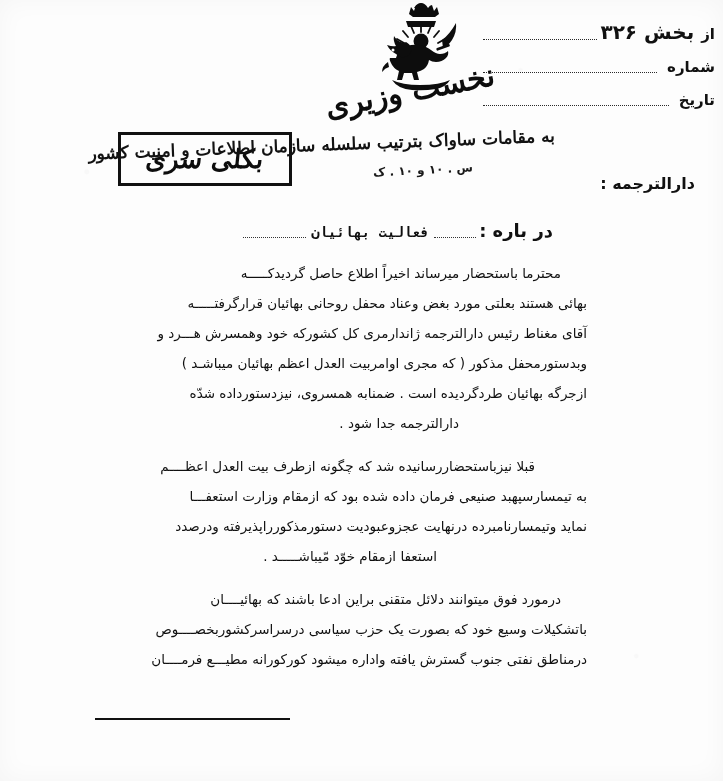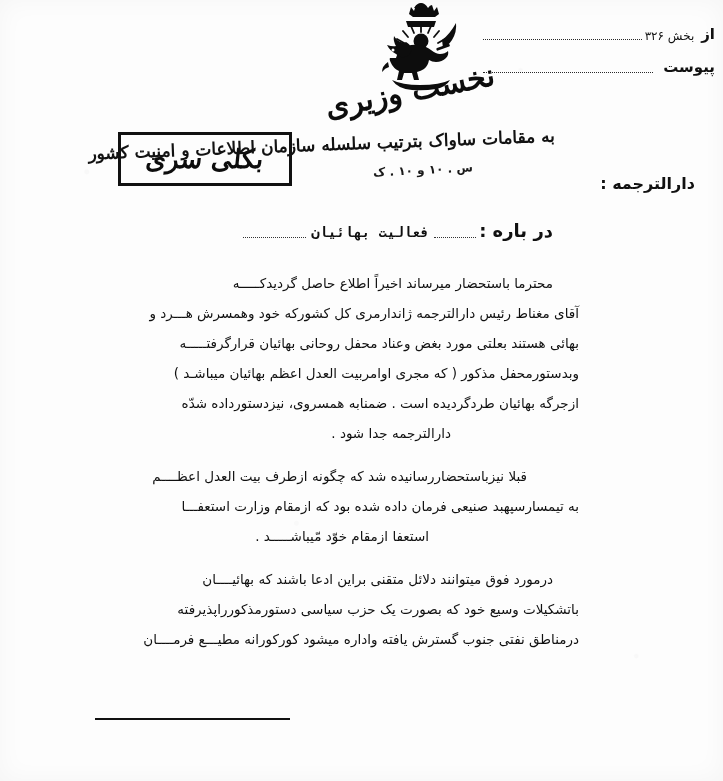--- a/index.html
+++ b/index.html
@@ -43,21 +43,21 @@
   .field-row{
     display:flex;flex-direction:row;align-items:flex-end;
     height:28px;margin-bottom:5px;
   }
   .field-label{
     font-size:15px;font-weight:700;color:#111;white-space:nowrap;
     padding-left:4px;line-height:1;
     font-family:"DejaVu Sans","Liberation Sans",sans-serif;
   }
   .field-value{
-    font-size:12px;font-weight:400;color:#111;white-space:nowrap;
+    font-size:20px;font-weight:700;color:#111;white-space:nowrap;
     padding:0 3px;line-height:1;letter-spacing:1px;
   }
   .field-dots{
     flex:1 1 auto;
     border-bottom:1px dotted #2a2a2a;
     height:9px;margin-bottom:2px;
     min-width:30px;
   }
 
   
@@ -113,22 +113,22 @@
   }
   .subject-value{
     font-size:14px;font-weight:700;color:#0f0f0f;white-space:nowrap;
     padding:0 5px;line-height:1;letter-spacing:1px;font-family:Liberation Mono, monospace;
   }
   .subject-dots-a{width:42px;border-bottom:1px dotted #333;height:8px;margin-bottom:2px;}
   .subject-dots-b{flex:1 1 auto;border-bottom:1px dotted #333;height:8px;margin-bottom:2px;}
 
   
   .body-block{
-    position:absolute;right:144px;left:132px;top:258px;
-    direction:rtl;text-align:right;margin-top:10px;
+    position:absolute;right:136px;left:132px;top:258px;
+    direction:rtl;text-align:right;
   }
   .para{margin:0 0 13px 0;padding:0;}
   .line{
     font-family:"DejaVu Sans","Liberation Sans",sans-serif;
     font-size:13.5px;
     line-height:30px;
     color:#101010;
     white-space:nowrap;
     letter-spacing:0.2px;
     direction:rtl;
@@ -192,27 +192,32 @@
   <div class="ministry-script">نخست وزیری</div>
 
   <div class="fields">
 
     <div class="field-row">
       <span class="field-label">از</span>
       <span class="field-value">بخش ۳۲۶</span>
       <span class="field-dots"></span>
     </div>
 
-
-
     <div class="field-row">
-      <span class="field-label">پیوست</span>
+      <span class="field-label">شماره</span>
       <span class="field-value"></span>
       <span class="field-dots"></span>
     </div>
+
+    <div class="field-row">
+      <span class="field-label">تاریخ</span>
+      <span class="field-value"></span>
+      <span class="field-dots"></span>
+    </div>
+
   </div>
 
   <div class="stamp-box">
     <span class="stamp-text">بکلی سری</span>
   </div>
 
   <div class="addressee">به مقامات ساواک بترتیب سلسله سازمان اطلاعات و امنیت کشور</div>
   <div class="addressee-sub">س . ۱۰ و ۱۰ . ک</div>
 
   <div class="report-label">دارالترجمه :</div>
@@ -221,36 +226,37 @@
     <span class="subject-label">در باره :</span>
     <span class="subject-dots-a"></span>
     <span class="subject-value">فعالیت بهائیان</span>
     <span class="subject-dots-b"></span>
   </div>
 
   <div class="body-block">
 
     <div class="para">
       <div class="line ind">محترما باستحضار میرساند     اخیراً اطلاع حاصل گردیدکـــــه</div>
+      <div class="line">بهائی هستند بعلتی مورد بغض وعناد محفل روحانی بهائیان قرارگرفتـــــه</div>
       <div class="line">آقای مغناط رئیس دارالترجمه ژاندارمری کل کشورکه خود وهمسرش هـــرد و</div>
-      <div class="line">بهائی هستند بعلتی مورد بغض وعناد محفل روحانی بهائیان قرارگرفتـــــه</div>
       <div class="line">وبدستورمحفل مذکور ( که مجری اوامربیت العدل اعظم بهائیان میباشـد )</div>
       <div class="line">ازجرگه بهائیان طردگردیده است . ضمنابه همسروی، نیزدستورداده شدّه</div>
       <div class="line center-ish">دارالترجمه جدا شود .</div>
     </div>
 
     <div class="para">
       <div class="line ind2">قبلا نیزباستحضاررسانیده شد که چگونه ازطرف بیت العدل اعظــــم</div>
       <div class="line">به تیمسارسپهبد صنیعی  فرمان داده شده بود که ازمقام وزارت استعفـــا</div>
+      <div class="line">نماید وتیمسارنامبرده درنهایت عجزوعبودیت دستورمذکورراپذیرفته ودرصدد</div>
       <div class="line center-more">استعفا ازمقام خوّد مّیباشـــــد .</div>
     </div>
 
     <div class="para">
       <div class="line ind">درمورد فوق میتوانند دلائل متقنی براین ادعا باشند که بهائیــــان</div>
-      <div class="line">باتشکیلات وسیع خود که بصورت یک حزب سیاسی دستورمذکورراپذیرفته</div>
+      <div class="line">باتشکیلات وسیع خود که بصورت یک حزب سیاسی درسراسرکشوربخصــــوص</div>
       <div class="line">درمناطق نفتی جنوب گسترش یافته واداره میشود کورکورانه مطیـــع فرمــــان</div>
     </div>
   </div>
 
   <div class="footer-rule"></div>
 
   <div class="edge-shade"></div>
 </div>
 
 </body></html>

